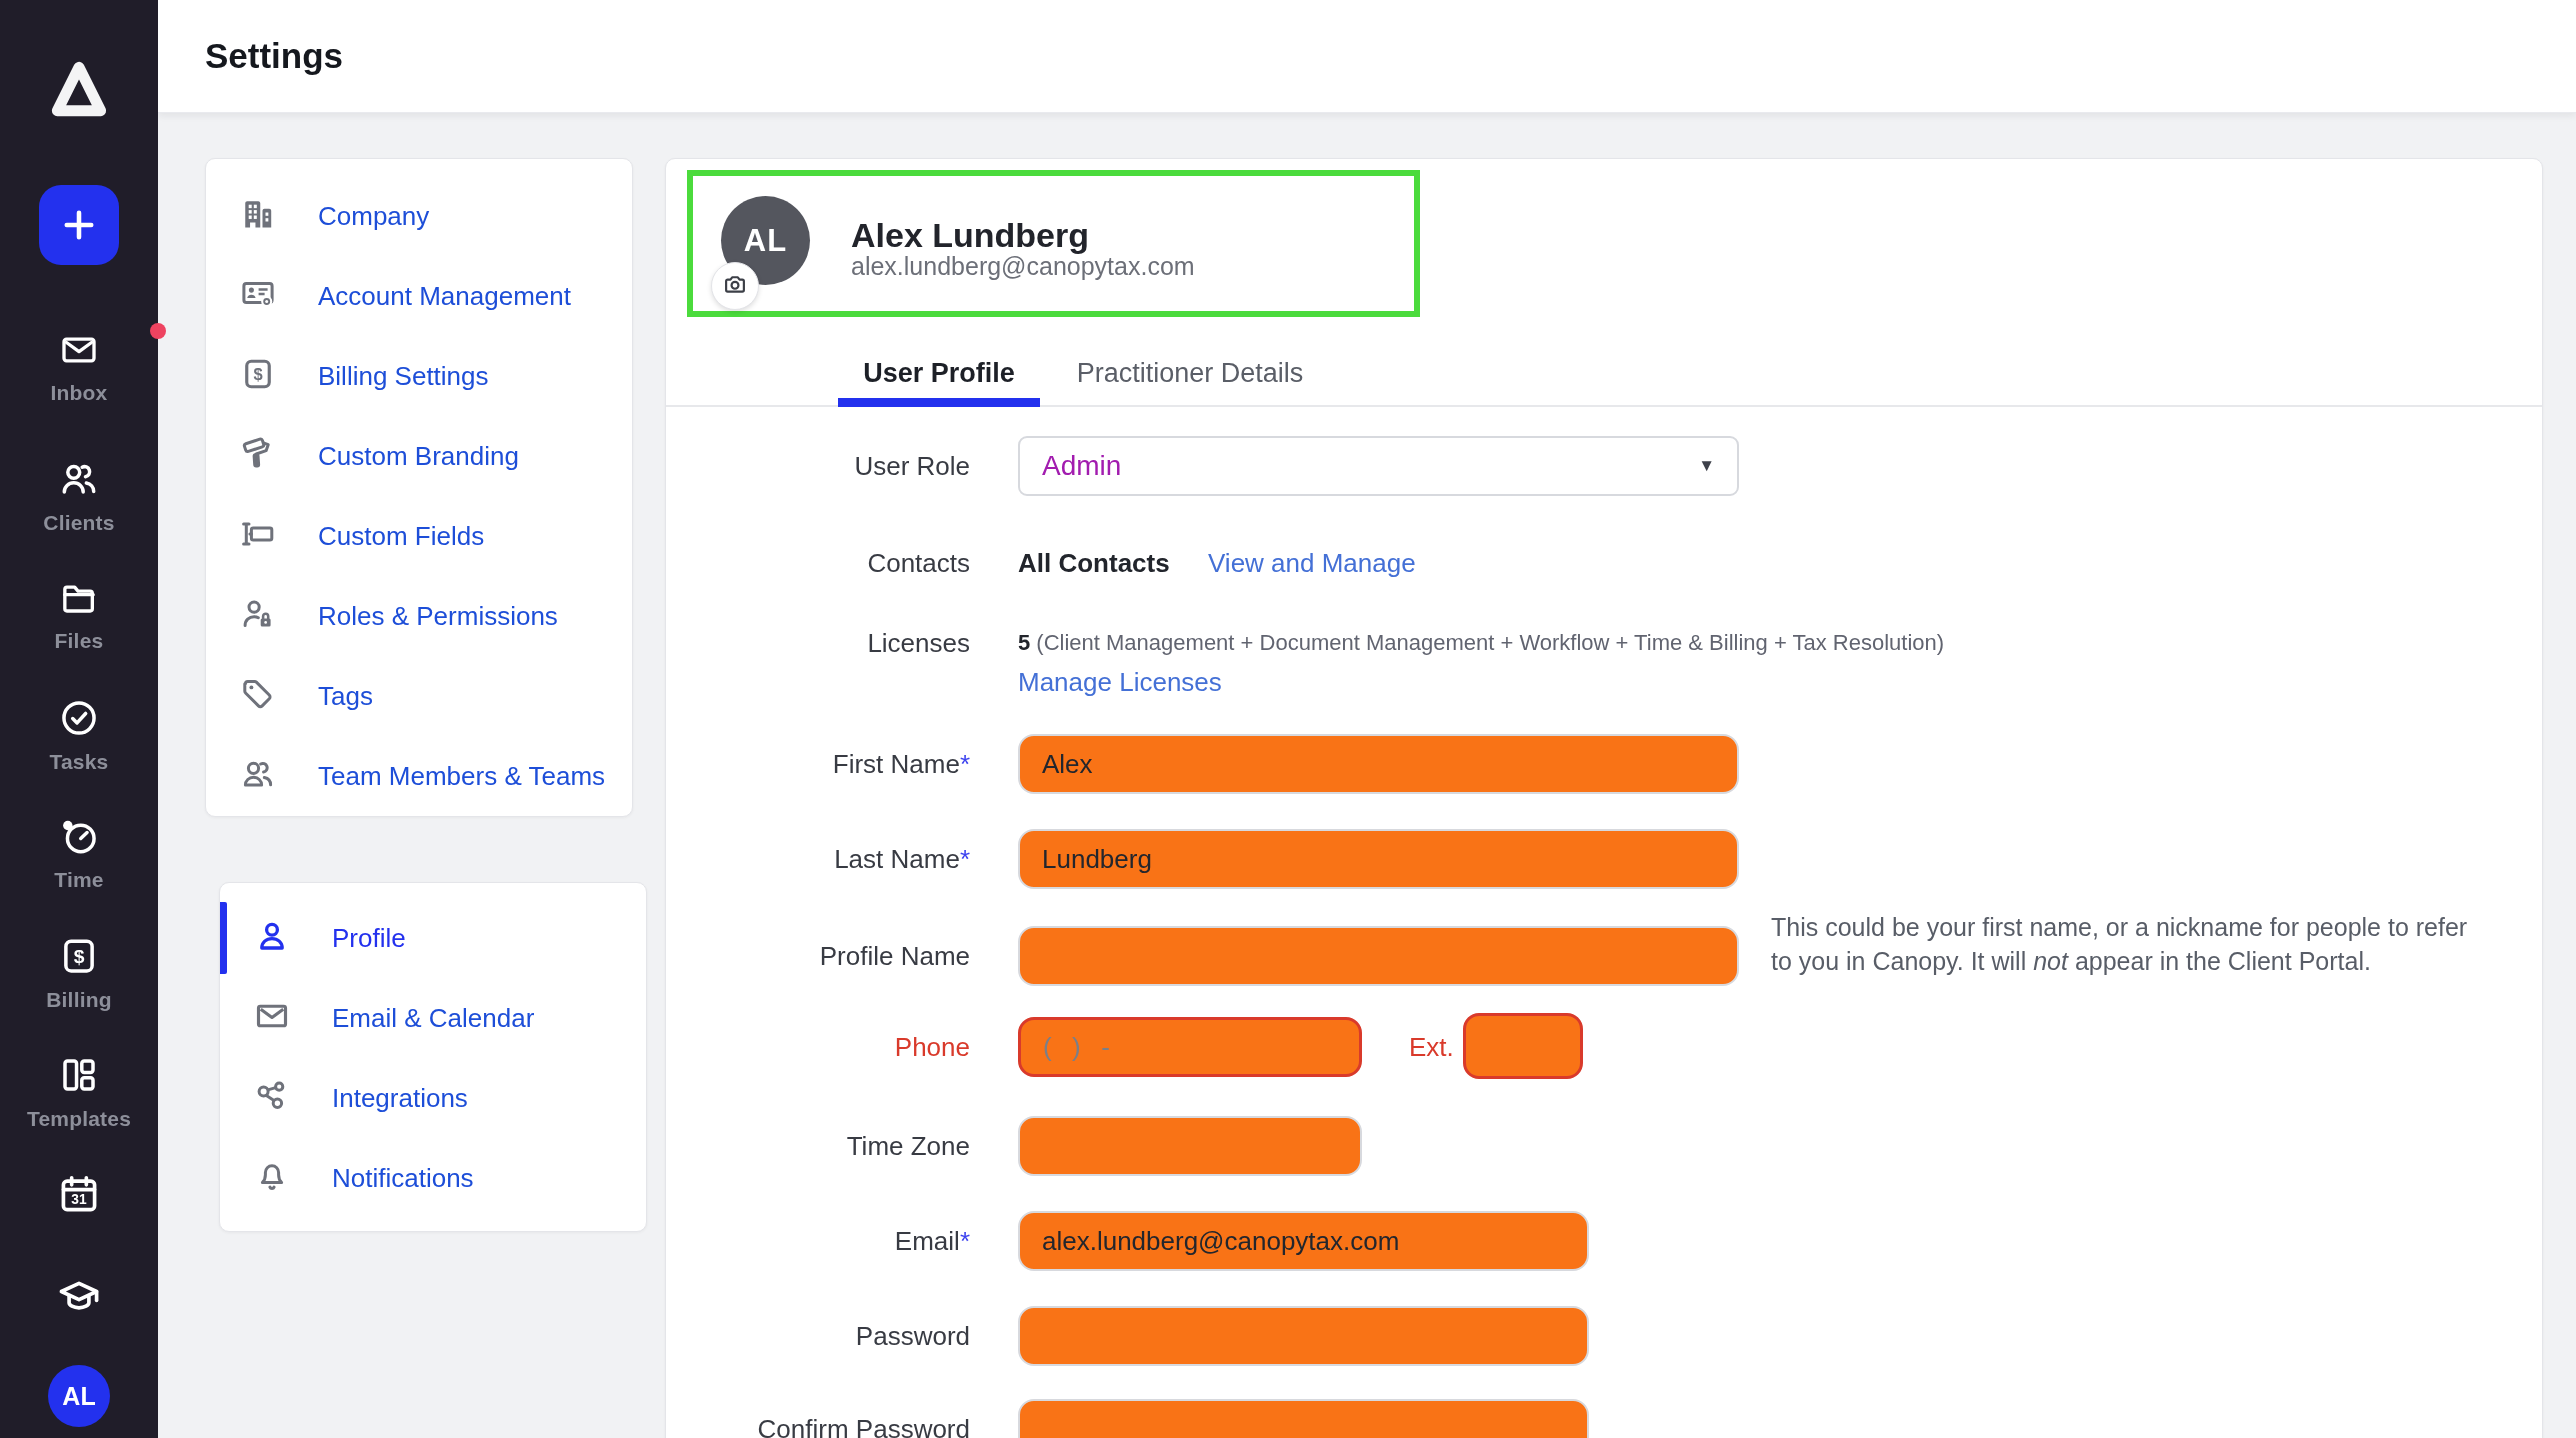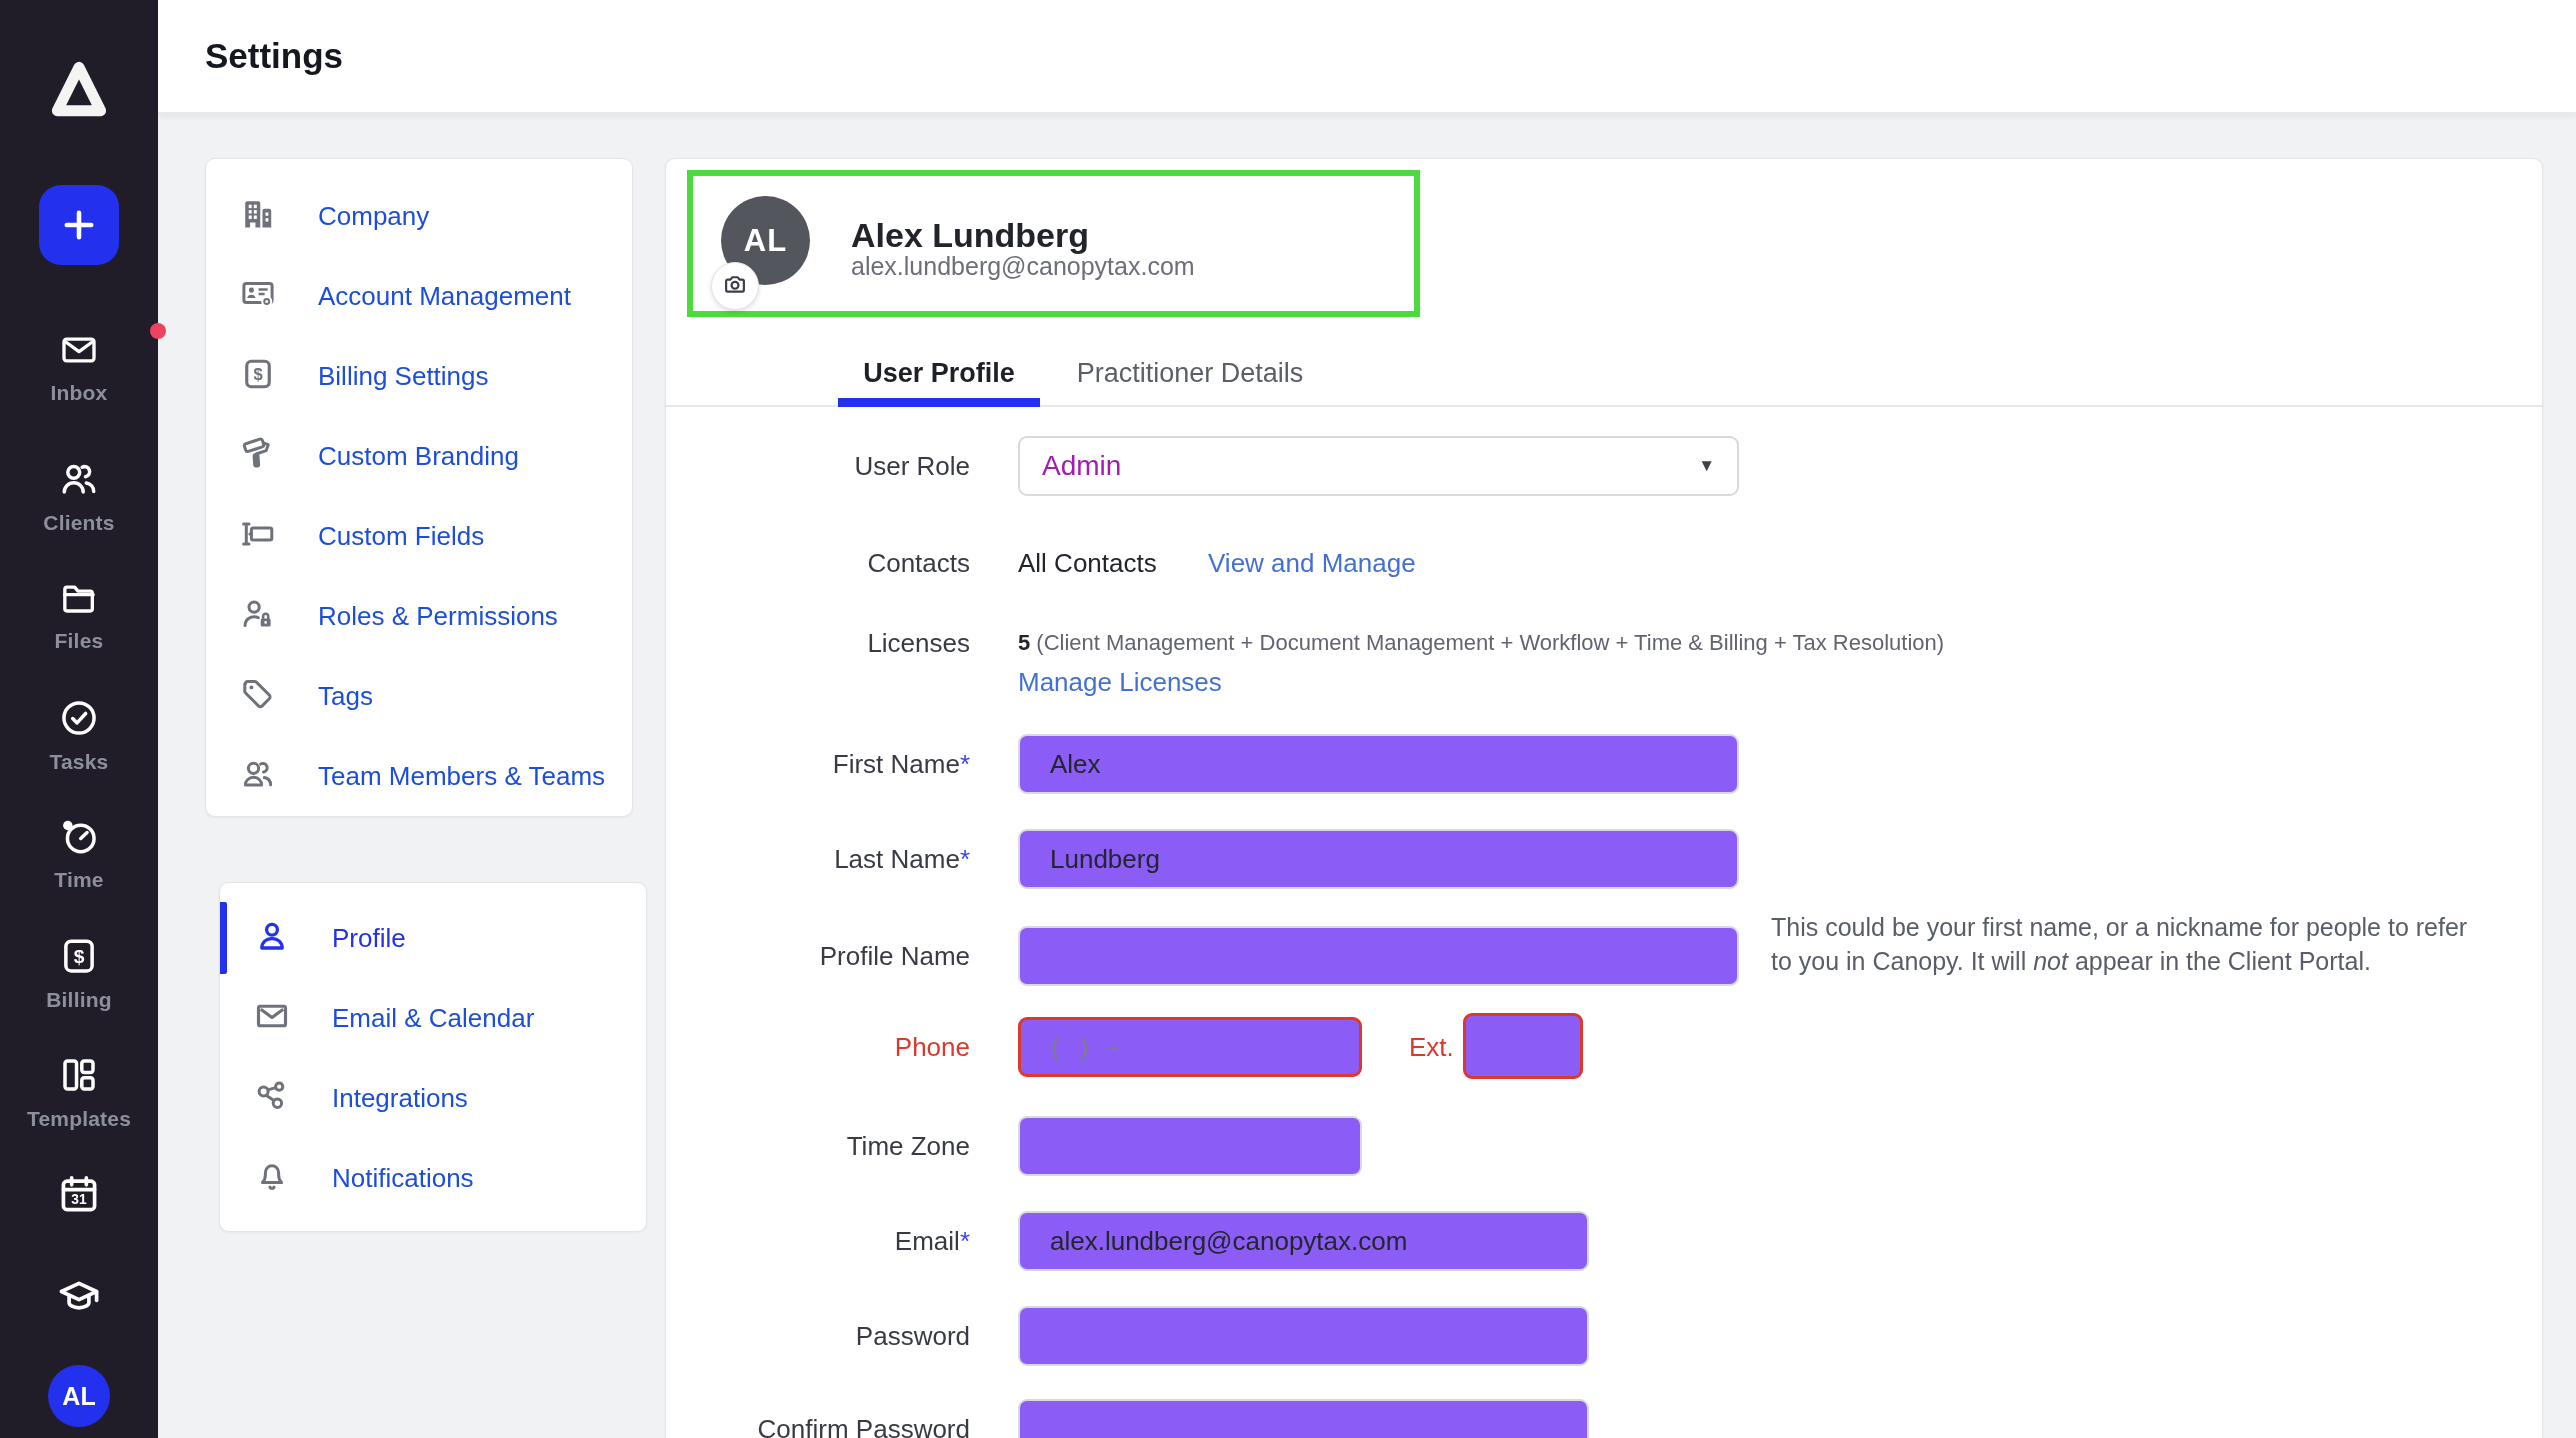--- a/index.html
+++ b/index.html
@@ -49,30 +49,30 @@
   .tabs{position:absolute;left:0;top:182px;width:100%;height:64px;border-bottom:2px solid #e7e8eb;}
   .tab{position:absolute;top:0;height:64px;display:flex;align-items:center;justify-content:center;font-size:27px;cursor:pointer;}
   .tab-user{left:172px;width:202px;font-weight:700;color:#1d2027;}
   .tab-user::after{content:"";position:absolute;left:0;right:0;bottom:-2px;height:9px;background:#2331ee;}
   .tab-prac{left:398px;width:252px;color:#5a5e67;font-weight:500;}
 
   .frm-label{position:absolute;left:0;width:304px;text-align:right;font-size:26px;color:#383b43;line-height:60px;}
   .frm-label.sm{line-height:40px;}
   .req{color:#3d43ef;}
   .red{color:#d93a2b;}
-  .inp{position:absolute;height:60px;border:2px solid #d7d9de;border-radius:9px;background:#8b5cf6;font-size:26px;color:#23262d;
-       padding:0 30px;box-sizing:border-box;font-family:"Liberation Sans",sans-serif;outline:none;}
+  .inp{position:absolute;height:60px;border:2px solid #d7d9de;border-radius:16px;background:#f97316;font-size:26px;color:#23262d;
+       padding:0 22px;box-sizing:border-box;font-family:"Liberation Sans",sans-serif;outline:none;}
   .inp::placeholder{color:#7b7f88;letter-spacing:2px;}
   .inp.err{border:3px solid #d93a2b;}
   .dropdown{position:absolute;left:352px;top:277px;width:721px;height:60px;border:2px solid #d7d9de;border-radius:9px;
             background:#fff;box-sizing:border-box;cursor:pointer;}
   .dropdown .dval{position:absolute;left:22px;line-height:56px;font-size:28px;color:#a21caf;}
   .dropdown .caret{position:absolute;right:22px;line-height:56px;font-size:17px;color:#3e414a;}
 
-  .contacts-val{position:absolute;left:352px;top:384px;line-height:40px;font-size:26px;font-weight:400;color:#22252c;}
+  .contacts-val{position:absolute;left:352px;top:384px;line-height:40px;font-size:26px;font-weight:700;color:#22252c;}
   .link{position:absolute;line-height:40px;font-size:26px;color:#4470d6;cursor:pointer;}
   .lic-line{position:absolute;left:352px;top:464px;line-height:40px;font-size:22px;color:#616470;}
   .lic-line b{color:#22252c;font-weight:700;}
   .helper{position:absolute;left:1105px;top:751px;width:769px;font-size:25px;line-height:34px;color:#585d67;}
   .ext-label{position:absolute;left:743px;top:858px;line-height:60px;font-size:26px;}
 </style>
 </head>
 <body>
 
 <div class="screen">

